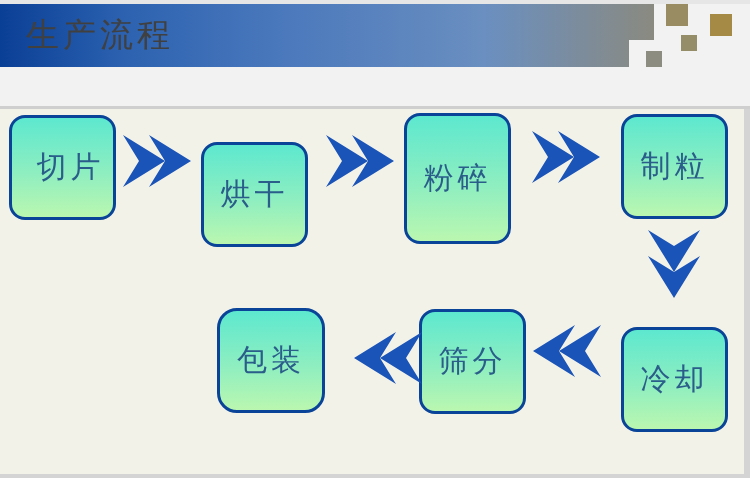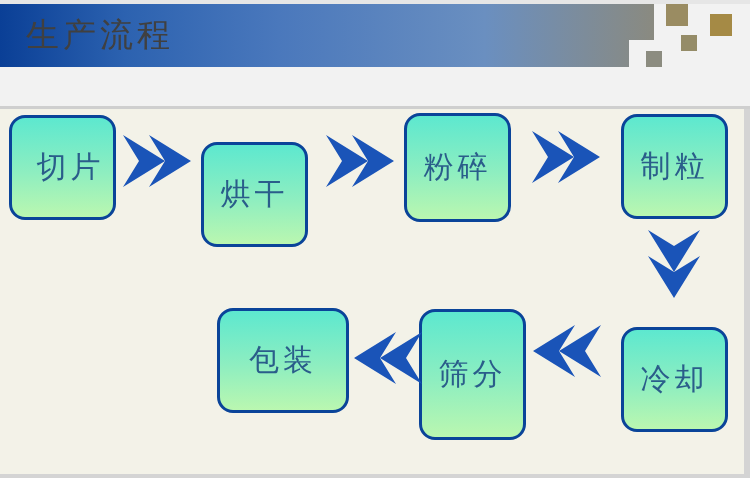--- a/index.html
+++ b/index.html
@@ -40,34 +40,34 @@
 <div class="canvas"></div>
 <div class="rightedge"></div>
 <div class="bottomedge"></div>
 
 <div class="box" style="left:9px;top:115px;width:107px;height:105px;padding-left:16px;">
   <span>切片</span>
 </div>
 <div class="box" style="left:201px;top:115px;width:107px;height:105px;margin-top:27px;">
   <span>烘干</span>
 </div>
-<div class="box" style="left:404px;top:113px;width:107px;height:109px;">
+<div class="box" style="left:404px;top:113px;width:107px;height:131px;">
   <span>粉碎</span>
 </div>
 <div class="box" style="left:621px;top:114px;width:107px;height:105px;font-family:Liberation Mono, monospace;">
   <span>制粒</span>
 </div>
 
 <div class="box" style="left:621px;top:299px;width:107px;height:105px;margin-top:28px;">
   <span>冷却</span>
 </div>
-<div class="box" style="left:419px;top:309px;width:107px;height:131px;">
+<div class="box" style="left:419px;top:309px;width:107px;height:105px;">
   <span>筛分</span>
 </div>
-<div class="box" style="left:217px;top:308px;width:132px;height:105px;">
+<div class="box" style="left:217px;top:308px;width:108px;height:105px;border-radius:20px;">
   <span>包装</span>
 </div>
 
 <svg class="arrow" style="left:123px;top:135px;" width="70" height="52" viewBox="0 0 70 52">
   <polygon points="0,0 42,26 0,52 16,26" fill="#1a54b8"></polygon>
   <polygon points="26,0 68,26 26,52 42,26" fill="#1a54b8"></polygon>
 </svg>
 <svg class="arrow" style="left:326px;top:135px;" width="70" height="52" viewBox="0 0 70 52">
   <polygon points="0,0 42,26 0,52 16,26" fill="#1a54b8"></polygon>
   <polygon points="26,0 68,26 26,52 42,26" fill="#1a54b8"></polygon>

